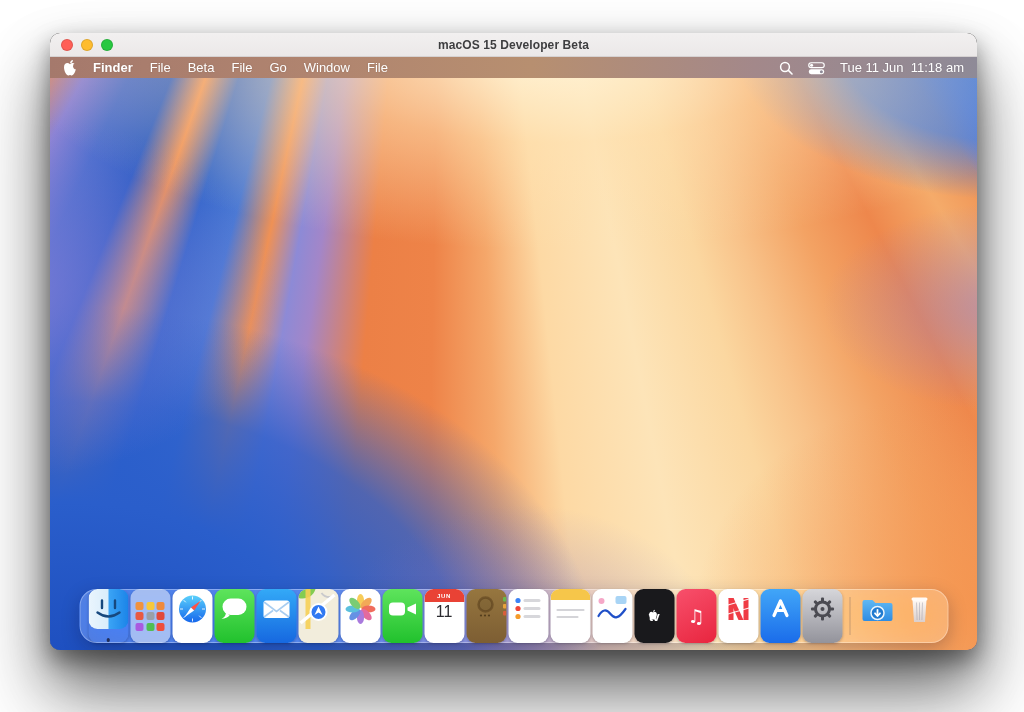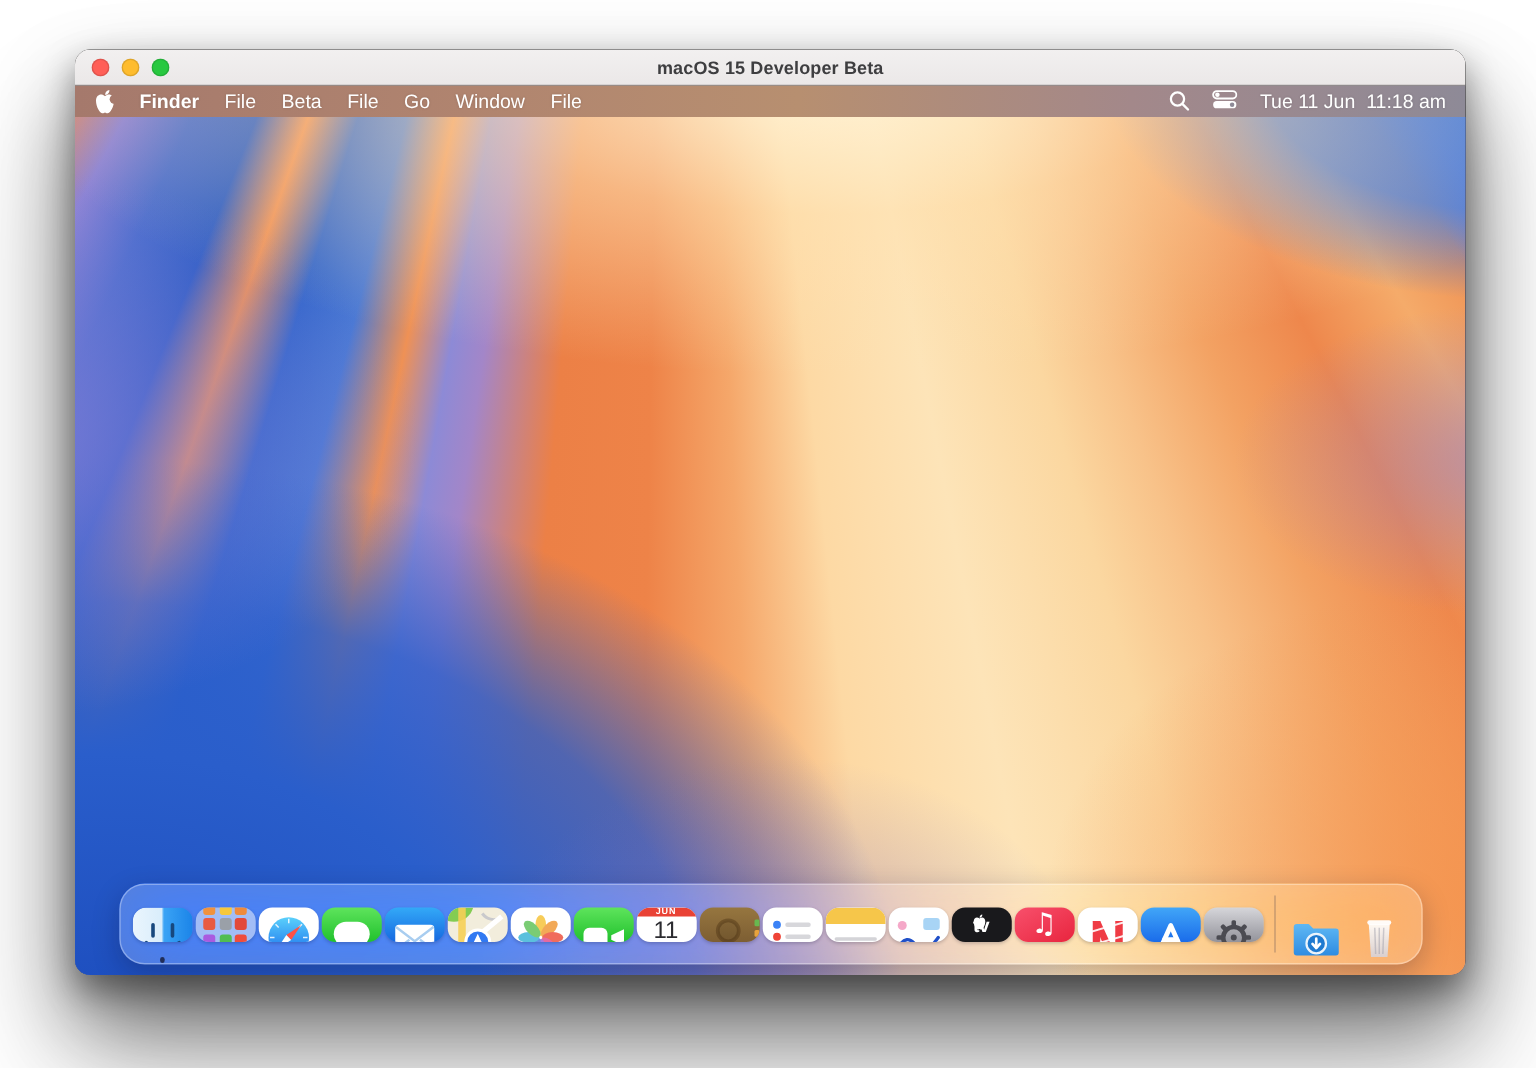--- a/index.html
+++ b/index.html
@@ -26,21 +26,21 @@
   
   .menubar {
     height:21px; display:flex; align-items:center; padding:3px 13px;
     background:linear-gradient(90deg,#a5796c 0%,#b0846f 28%,#b78f70 52%,#a3888a 76%,#8e8a97 100%);
     color:#fff; font-size:13px;
   }
   .apple-menu { display:flex; align-items:center; margin-right:16px; cursor:default; }
   .menu-item { margin-right:17px; text-shadow:0 0 2px rgba(0,0,0,.15); cursor:default; }
   .menu-item.bold { font-weight:700; }
   .mb-spacer { flex:1; }
-  .mb-status { display:flex; align-items:flex-start; gap:15px; }
+  .mb-status { display:flex; align-items:flex-end; gap:15px; }
   .mb-clock { font-size:13px; white-space:pre; text-shadow:0 0 2px rgba(0,0,0,.15); cursor:default; }
   .mb-iconbtn { display:flex; align-items:center; cursor:default; }
 
   
   .desktop {
     position:relative; height:572px; background-color:#3a6fd6;
     background-image:
       radial-gradient(58% 34% at 54% -4%, rgba(255,243,214,.95) 0%, rgba(255,226,178,.55) 45%, rgba(255,226,178,0) 100%),
       radial-gradient(32% 42% at 51% 104%, rgba(118,108,206,.5) 0%, rgba(118,108,206,0) 70%),
       radial-gradient(44% 46% at -6% 38%, rgba(134,126,216,.8) 0%, rgba(134,126,216,0) 70%),
@@ -63,21 +63,21 @@
   .dock {
     position:absolute; left:50%; bottom:7px; transform:translateX(-50%);
     display:flex; align-items:center; gap:2px; padding:6px 8px;
     border-radius:17px; background:rgba(252,250,252,.26);
     border:1px solid rgba(255,255,255,.32);
     backdrop-filter: blur(22px) saturate(160%);
     -webkit-backdrop-filter: blur(22px) saturate(160%);
     box-shadow:0 6px 18px rgba(10,10,40,.25);
   }
   .dock-item { position:relative; width:40px; height:40px; display:flex; align-items:center; justify-content:center; cursor:default; }
-  .app { width:40px; height:23px; border-radius:9px; position:relative; overflow:hidden;
+  .app { width:40px; height:54px; border-radius:9px; position:relative; overflow:hidden;
          display:flex; align-items:center; justify-content:center;
          box-shadow:0 1px 2.5px rgba(0,0,30,.22); }
   .app svg { position:absolute; inset:0; }
   .plain { box-shadow:none; border-radius:0; background:transparent; overflow:visible; }
   .run-dot { position:absolute; bottom:-5.5px; left:50%; transform:translateX(-50%);
              width:3.5px; height:3.5px; border-radius:50%; background:rgba(22,26,52,.8); }
   .dock-sep { width:1px; height:38px; background:rgba(40,40,70,.25); margin:0 5px; }
 
   
   .bg-messages, .bg-facetime { background:linear-gradient(180deg,#5ee45c,#21c12d); }

